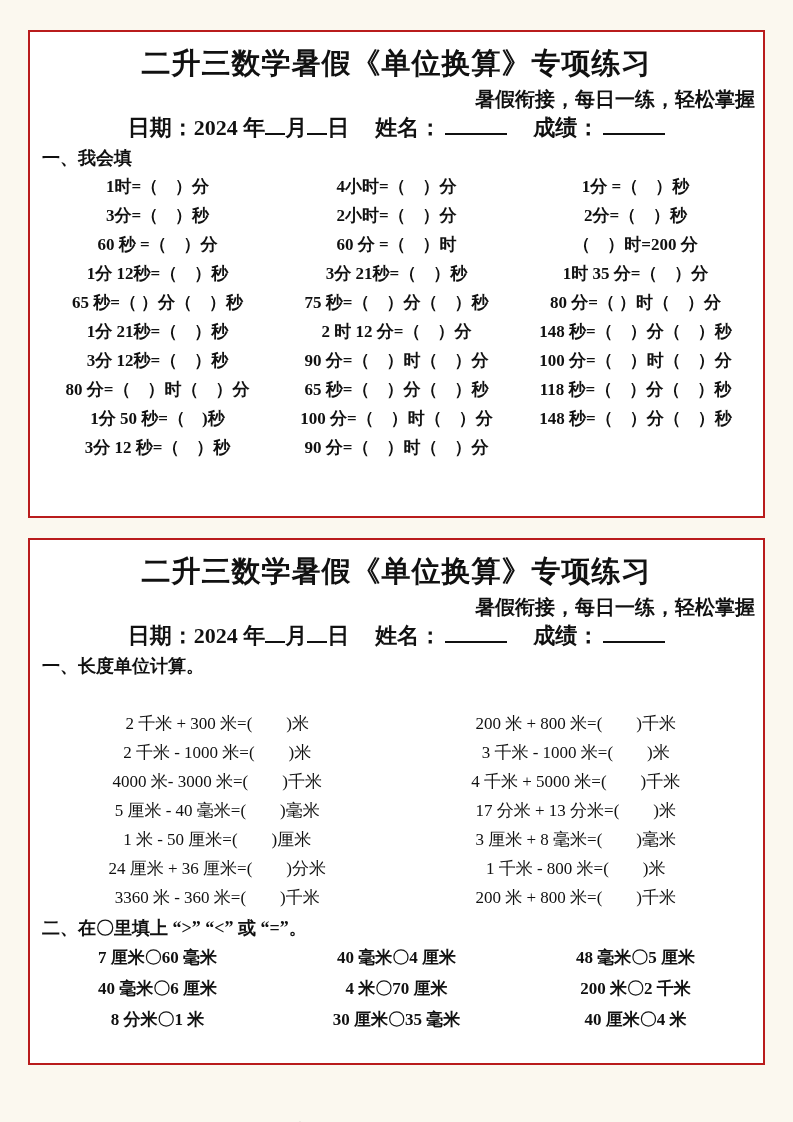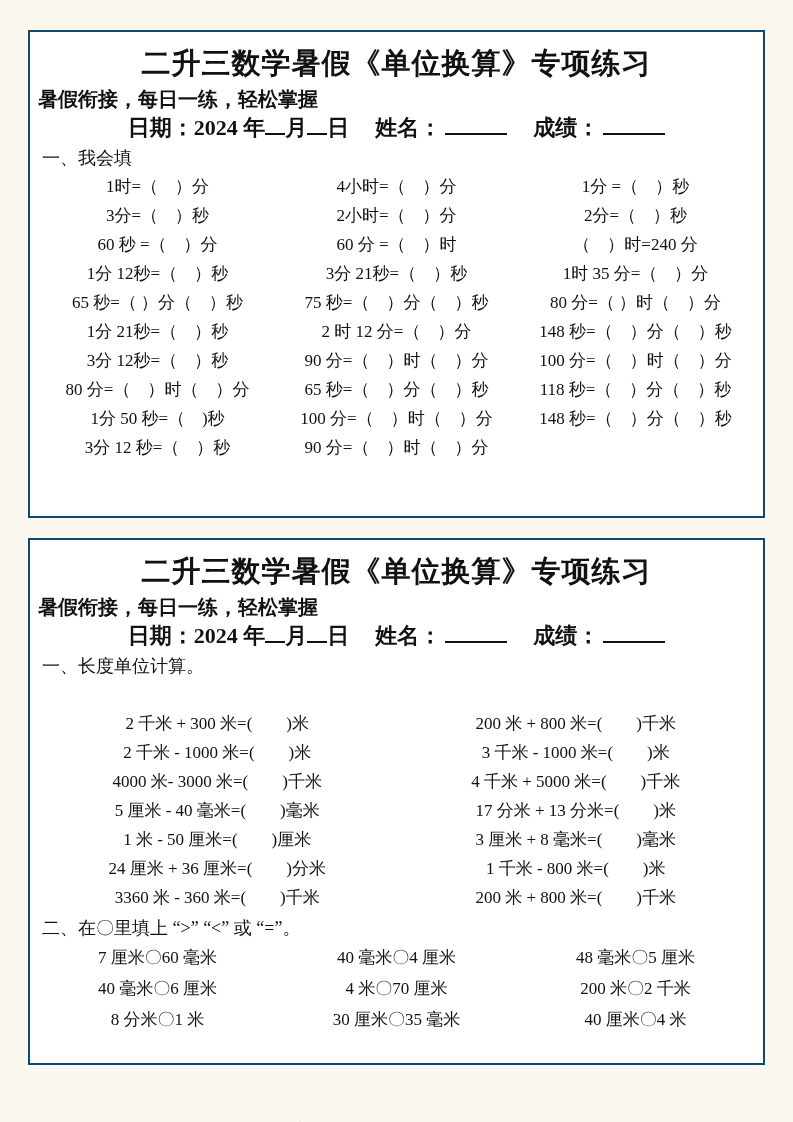--- a/index.html
+++ b/index.html
@@ -7,35 +7,35 @@
     width: 793px; height: 1122px;
     background: #fbf8ef;
     font-family: "Liberation Serif", "DejaVu Serif", serif;
     color: #111;
   }
   .sheet {
     position: absolute;
     left: 28px;
     width: 737px;
     background: #ffffff;
-    border: 2px solid #0c4a6e;
+    border: 2px solid #b91c1c;
     padding: 12px 8px 6px 8px;
   }
   .sheet.first  { top: 30px;  height: 488px; }
   .sheet.second { top: 538px; height: 527px; }
 
   .ws-title {
     text-align: center;
     font-size: 29px;
     font-weight: 700;
     letter-spacing: 1px;
     line-height: 38px;
   }
   .ws-subtitle {
-    text-align: left;
+    text-align: right;
     font-size: 20px;
     font-weight: 700;
     line-height: 30px;
     margin-top: 2px;
   }
   .meta-line {
     text-align: center;
     font-size: 22px;
     font-weight: 700;
     line-height: 28px;
@@ -46,30 +46,30 @@
     border-bottom: 2px solid #111;
     height: 16px;
     vertical-align: baseline;
   }
   .blank-sm { width: 20px; }
   .blank-md { width: 62px; margin-left: 4px; }
   .meta-gap { display: inline-block; width: 26px; }
 
   .section-heading {
     font-size: 18px;
-    font-weight: 400;
+    font-weight: 700;
     line-height: 27px;
     padding-left: 4px;
     margin-top: 3px;
   }
   .grid {
     display: grid;
     width: 100%;
   }
-  .cols-3 { grid-template-columns: repeat(3, 1fr); }
+  .cols-3 { grid-template-columns: repeat(3, 1fr); font-weight: bold; }
   .cols-2 { grid-template-columns: repeat(2, 1fr); margin-top: 29px; }
   .grid .cell {
     text-align: center;
     font-size: 17px;
     line-height: 29px;
     white-space: nowrap;
   }
   .grid.compare .cell { line-height: 31px; }
 
   .footer {
@@ -95,21 +95,21 @@
   <div class="section-heading">一、我会填</div>
   <div class="grid cols-3">
       <div class="cell">1时=（　）分</div>
       <div class="cell">4小时=（　）分</div>
       <div class="cell">1分 =（　）秒</div>
       <div class="cell">3分=（　）秒</div>
       <div class="cell">2小时=（　）分</div>
       <div class="cell">2分=（　）秒</div>
       <div class="cell">60 秒 =（　）分</div>
       <div class="cell">60 分 =（　）时</div>
-      <div class="cell">（　）时=240 分</div>
+      <div class="cell">（　）时=200 分</div>
       <div class="cell">1分 12秒=（　）秒</div>
       <div class="cell">3分 21秒=（　）秒</div>
       <div class="cell">1时 35 分=（　）分</div>
       <div class="cell">65 秒=（ ）分（　）秒</div>
       <div class="cell">75 秒=（　）分（　）秒</div>
       <div class="cell">80 分=（ ）时（　）分</div>
       <div class="cell">1分 21秒=（　）秒</div>
       <div class="cell">2 时 12 分=（　）分</div>
       <div class="cell">148 秒=（　）分（　）秒</div>
       <div class="cell">3分 12秒=（　）秒</div>

